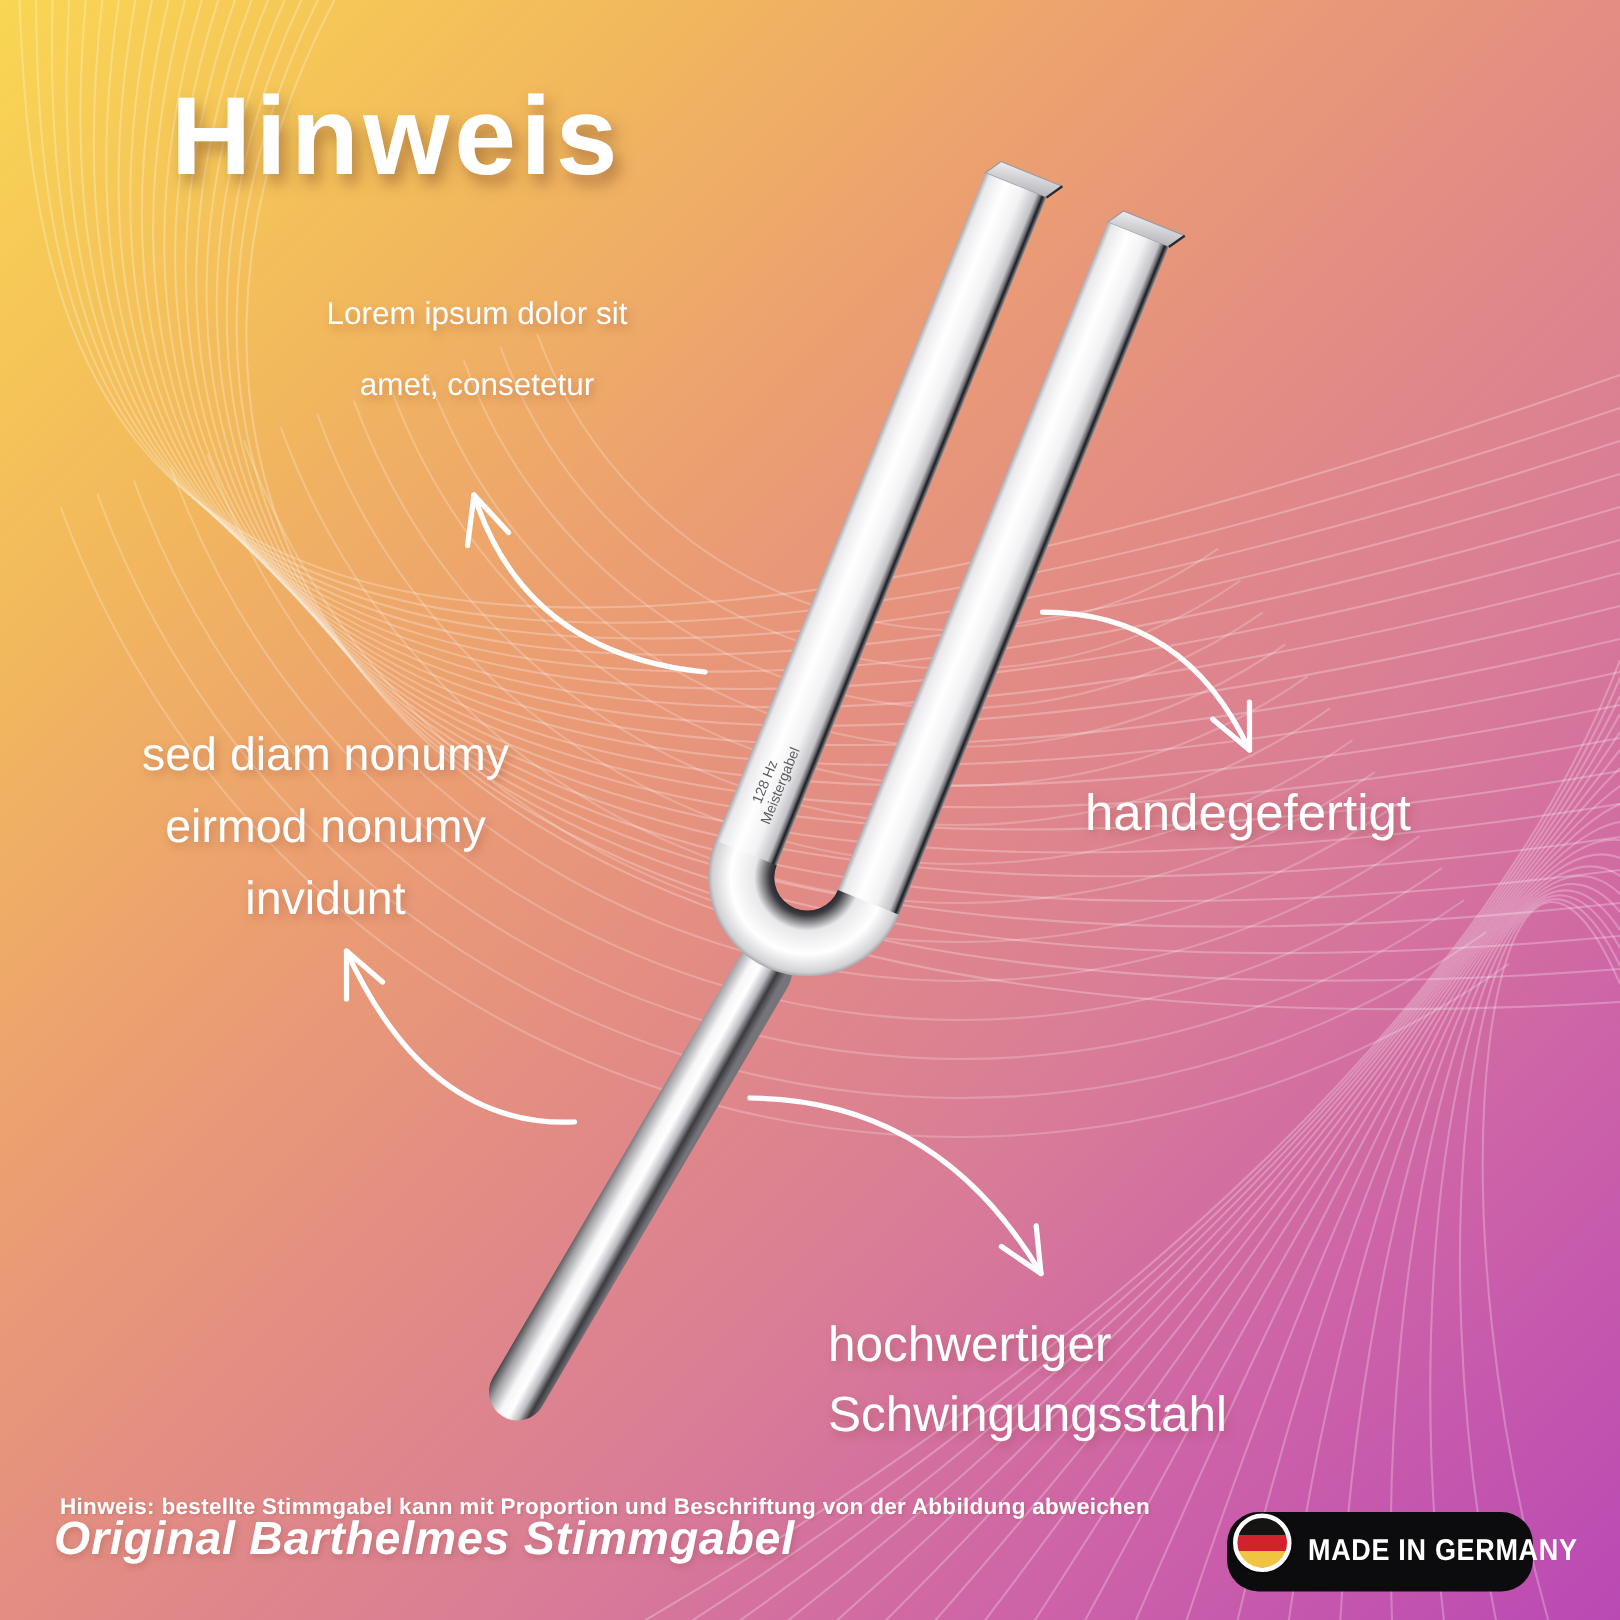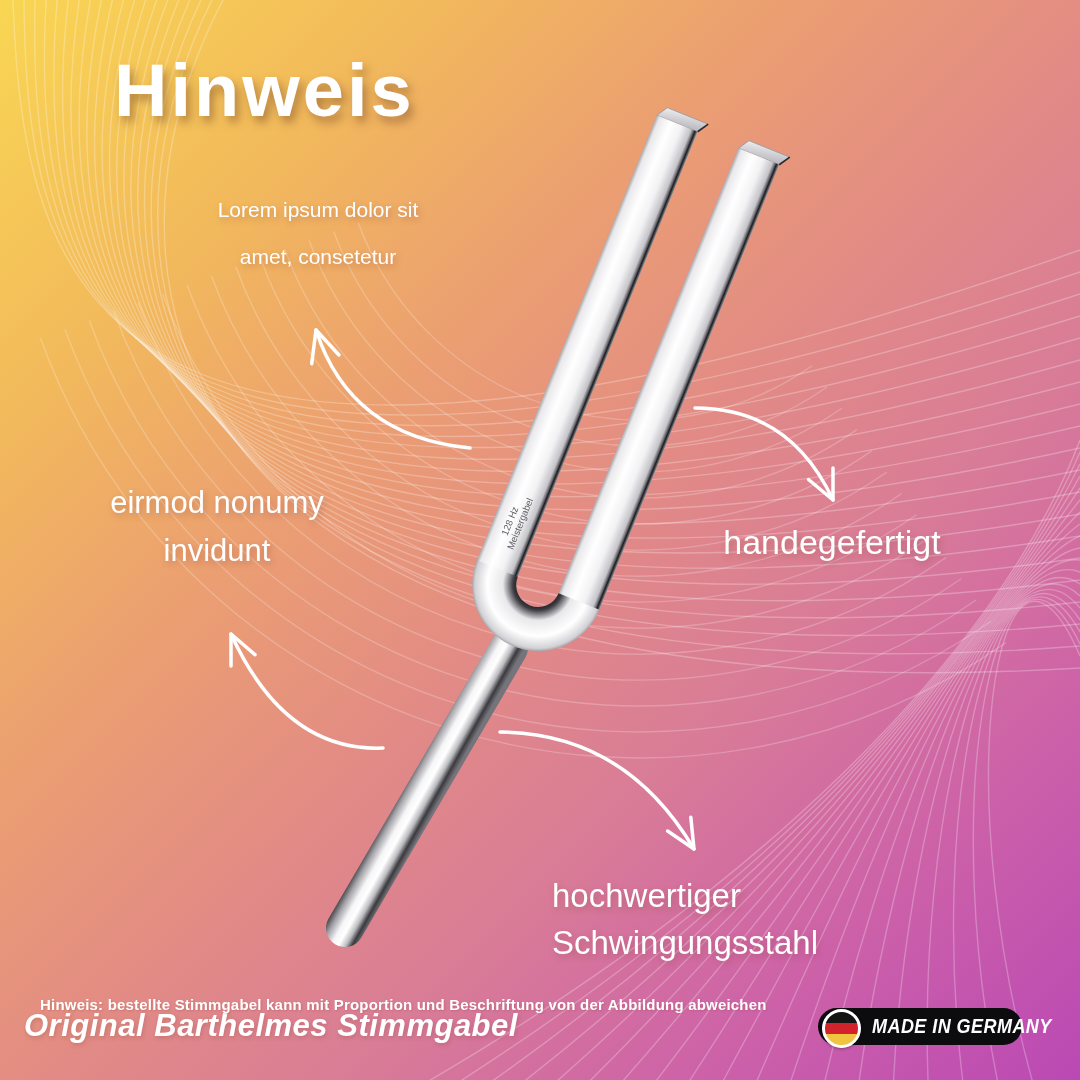--- a/index.html
+++ b/index.html
@@ -7,26 +7,26 @@
   .canvas{position:relative;width:1080px;height:1080px;overflow:hidden;
     background:linear-gradient(135deg,#f9d653 0%,#f2b95c 20%,#eb9e72 37%,#e28b85 52%,#d97c97 66%,#cd62a8 82%,#ba49b4 100%);}
   .layer{position:absolute;left:0;top:0;width:1080px;height:1080px;pointer-events:none;}
   .txt{position:absolute;color:#fff;text-shadow:2px 3px 6px rgba(140,70,55,.35);}
   .title{left:114px;top:52px;font-size:74px;line-height:78px;font-weight:700;letter-spacing:3px;
          text-shadow:4px 6px 10px rgba(120,70,40,.5);}
   .intro{left:140px;top:186px;width:356px;text-align:center;font-size:21px;line-height:47px;font-weight:400;}
   .co-left{left:52px;top:479px;width:330px;text-align:center;font-size:31px;line-height:48px;}
   .co-right{left:702px;top:522px;width:260px;text-align:center;font-size:34px;line-height:40px;}
   .co-bottom{left:552px;top:872px;width:352px;text-align:left;font-size:33px;line-height:47px;}
-  .brand{left:24px;top:1008px;font-size:31px;font-style:italic;font-weight:700;letter-spacing:.5px;
+  .brand{left:36px;top:1008px;font-size:31px;font-style:italic;font-weight:700;letter-spacing:.5px;
          text-shadow:1px 2px 4px rgba(140,70,55,.3);}
   .note{left:40px;top:996px;font-size:15px;font-weight:700;letter-spacing:.2px;
         text-shadow:1px 1px 2px rgba(140,70,55,.3);}
-  .badge{position:absolute;left:818px;top:1008px;width:204px;height:37px;background:#0c0c0e;
-         border-radius:21px;display:flex;align-items:center;font-style:italic;}
+  .badge{position:absolute;left:818px;top:1008px;width:204px;height:53px;background:#0c0c0e;
+         border-radius:21px;display:flex;align-items:center;}
   .badge-label{color:#fff;font-size:20px;font-weight:700;letter-spacing:.5px;margin-left:54px;
                transform:scaleX(.9);transform-origin:left center;white-space:nowrap;}
   .flag{position:absolute;left:4px;top:1px;width:33px;height:33px;border:3px solid #fff;border-radius:50%;
         background:linear-gradient(180deg,#141414 0 34%,#d2222b 34% 67%,#f0c340 67% 100%);
         box-shadow:0 1px 3px rgba(0,0,0,.35);}
 </style>
 </head>
 <body>
 
 <div class="canvas">
@@ -163,20 +163,21 @@
   </svg>
 
   <div class="txt title">Hinweis</div>
 
   <div class="txt intro">
     <div>Lorem ipsum dolor sit</div>
     <div>amet, consetetur</div>
   </div>
 
   <div class="txt co-left">
+    <div>sed diam nonumy</div>
     <div>eirmod nonumy</div>
     <div>invidunt</div>
   </div>
 
   <div class="txt co-right">handegefertigt</div>
 
   <div class="txt co-bottom">
     <div>hochwertiger</div>
     <div>Schwingungsstahl</div>
   </div>

